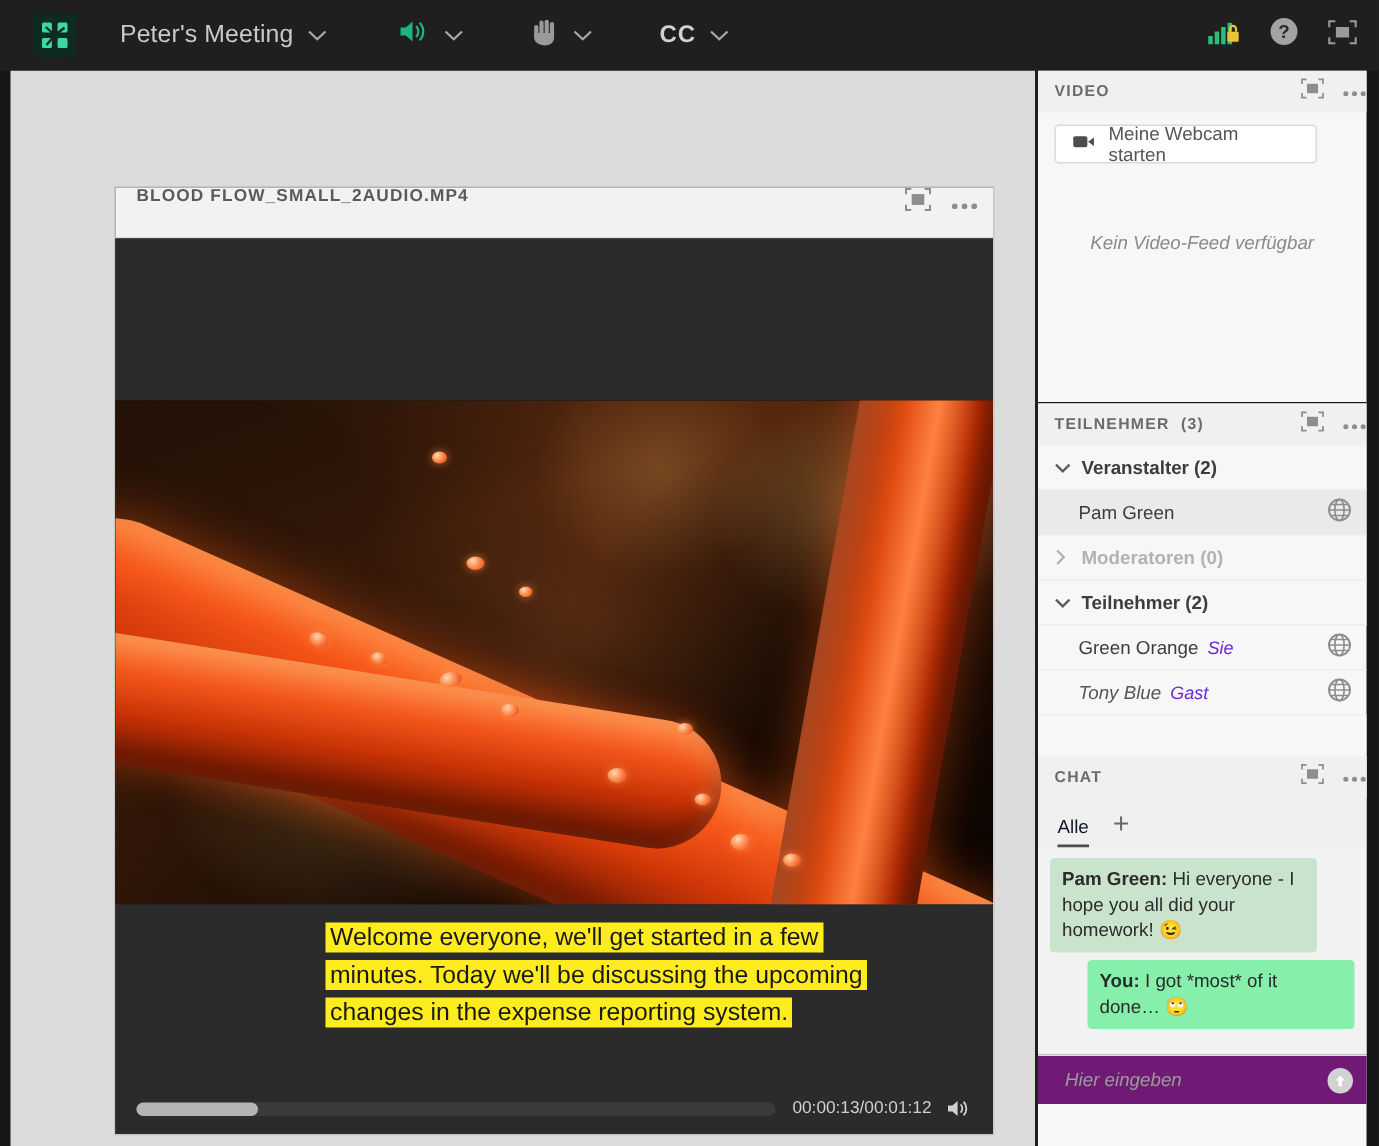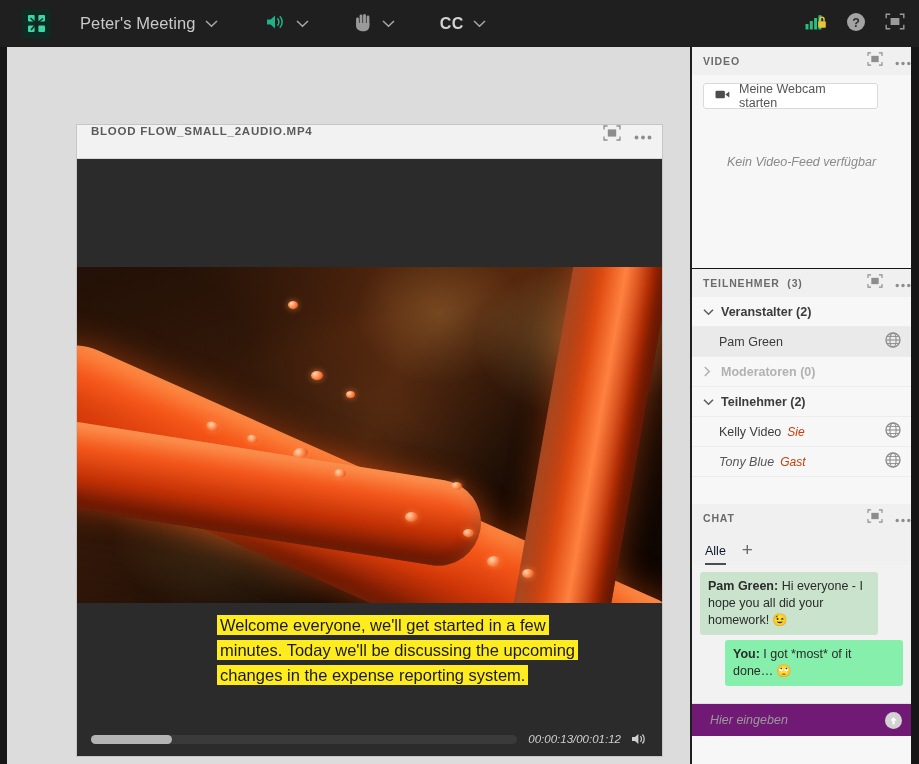--- a/index.html
+++ b/index.html
@@ -119,21 +119,21 @@
     position:absolute; left:0; bottom:0; width:100%; height:34px;
     display:flex; align-items:center; padding:0 14px;
   }
   .progress {
     position:relative; flex:1; height:9px; background:#3a3a3a; border-radius:5px;
   }
   .progress-fill {
     position:absolute; left:0; top:0; height:9px; width:19%;
     background:#b4b4b4; border-radius:5px;
   }
-  .timecode { color:#cfcfcf; font-size:11.5px; margin-left:11px; white-space:nowrap;font-style:italic; }
+  .timecode { color:#cfcfcf; font-size:11.5px; margin-left:11px; white-space:nowrap; }
   .vol-btn { margin-left:10px; display:flex; align-items:center; }
 
   
   .rail { position:absolute; right:8px; top:47px; width:219px; height:717px; background:#161616; }
   .panel { background:#f7f7f7; width:219px; }
   .panel-head {
     height:28px; display:flex; align-items:center; padding:0 0 0 11px;
     background:#f0f0f0;
   }
   .panel-title {
@@ -158,21 +158,21 @@
     color:#3c3c3c; font-size:12.5px; font-weight:700;
   }
   .group-row.dim { color:#b2b2b2; }
   .group-row .chev { width:18px; display:flex; align-items:center; }
   .p-row {
     height:30px; display:flex; align-items:center; padding:0 10px 0 27px;
     border-bottom:1px solid #ececec; font-size:12.5px; color:#3c3c3c;
   }
   .p-row.sel { background:#eaeaea; }
   .p-row .pname { flex:1; }
-  .p-row .ptag { font-style:italic; color:#c2410c; margin-left:6px; font-size:12px; }
+  .p-row .ptag { font-style:italic; color:#6d28d9; margin-left:6px; font-size:12px; }
   .p-row.guest .pname { font-style:italic; color:#575757; }
   .p-fill { background:#f7f7f7; height:55px; }
 
   .panel-chat { height:232px; display:flex; flex-direction:column; }
   .chat-tabs {
     height:33px; display:flex; align-items:flex-end; background:#f0f0f0; padding-left:13px; gap:16px;
   }
   .chat-tab {
     font-size:12.5px; color:#0f172a; padding-bottom:5px; border-bottom:2px solid #4d4d4d;
   }
@@ -474,21 +474,21 @@
       <div class="group-row">
         <span class="chev">
           <svg width="11" height="8" viewBox="0 0 11 8">
               <path d="M1 1.8 L5.5 6.2 L10 1.8" fill="none" stroke="#5e5e5e" stroke-width="1.6"></path>
             </svg>
         </span>
         <span>Teilnehmer (2)</span>
       </div>
       <div class="p-row">
         <span class="pname">
-          <span>Kelly Video</span><span class="ptag">Sie</span>
+          <span>Green Orange</span><span class="ptag">Sie</span>
         </span>
         <span>
           <svg width="16" height="16" viewBox="0 0 16 16">
             <circle cx="8" cy="8" r="7" fill="none" stroke="#8d8d8d" stroke-width="1.3"></circle>
             <ellipse cx="8" cy="8" rx="3.1" ry="7" fill="none" stroke="#8d8d8d" stroke-width="1.1"></ellipse>
             <line x1="1" y1="8" x2="15" y2="8" stroke="#8d8d8d" stroke-width="1.1"></line>
             <line x1="2.1" y1="4.4" x2="13.9" y2="4.4" stroke="#8d8d8d" stroke-width="1"></line>
             <line x1="2.1" y1="11.6" x2="13.9" y2="11.6" stroke="#8d8d8d" stroke-width="1"></line>
           </svg>
         </span>

